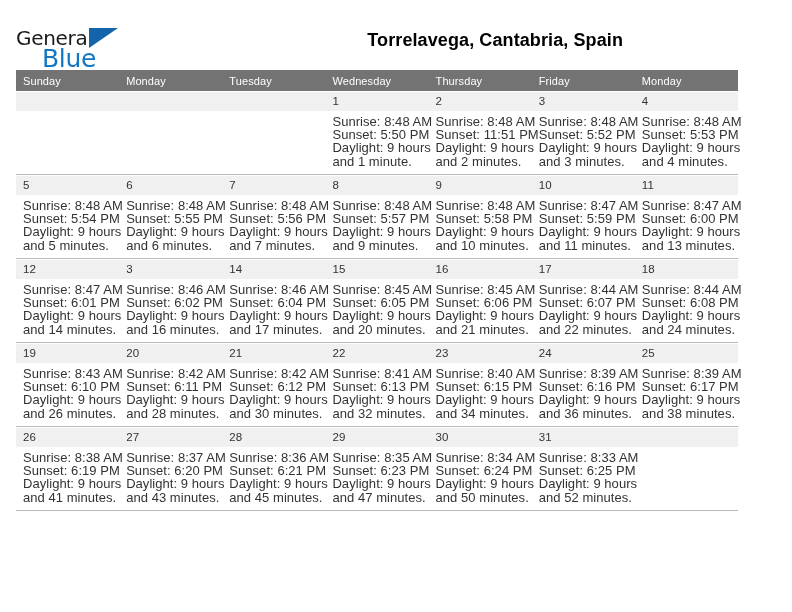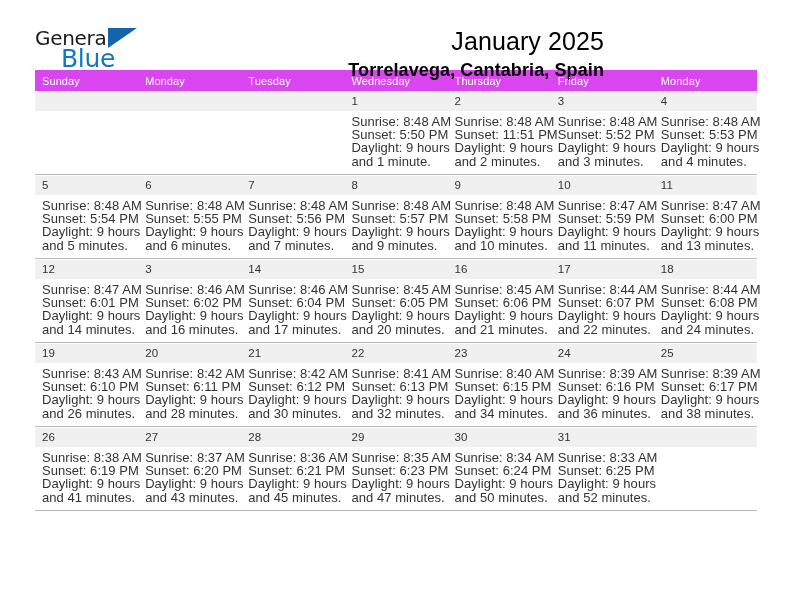--- a/index.html
+++ b/index.html
@@ -12,21 +12,21 @@
     height: 612px;
     font-family: "Liberation Sans", sans-serif;
     color: #000000;
     overflow: hidden;
   }
   .page {
     position: relative;
     width: 640px;
     height: 612px;
     box-sizing: border-box;
-    padding: 0 35px;
+    padding: 0 16px;
   }
 
   
   .header {
     display: flex;
     justify-content: space-between;
     align-items: flex-start;
     height: 70px;
     padding-top: 26px;
     box-sizing: border-box;
@@ -88,21 +88,21 @@
     letter-spacing: 0.1px;
   }
 
   
   .calendar {
     width: 722px;
     border-collapse: collapse;
     table-layout: fixed;
   }
   .calendar th {
-    background: #d946ef;
+    background: #737373;
     color: #ffffff;
     font-size: 11px;
     font-weight: normal;
     text-align: left;
     padding: 4px 0 4px 7px;
     height: 13px;
     border: none;
     letter-spacing: 0.1px;
   }
   .calendar td {
@@ -148,21 +148,20 @@
 
   <div class="header">
 
     <div class="logo">
       <span class="logo-general">General</span>
       <span class="logo-tri"></span>
       <span class="logo-blue">Blue</span>
     </div>
 
     <div class="title-block">
-      <div class="cal-title">January 2025</div>
       <div class="cal-subtitle">Torrelavega, Cantabria, Spain</div>
     </div>
 
   </div>
 
   <table class="calendar">
     <thead>
       <tr id="weekday-row">
           <th>Sunday</th>
           <th>Monday</th>

